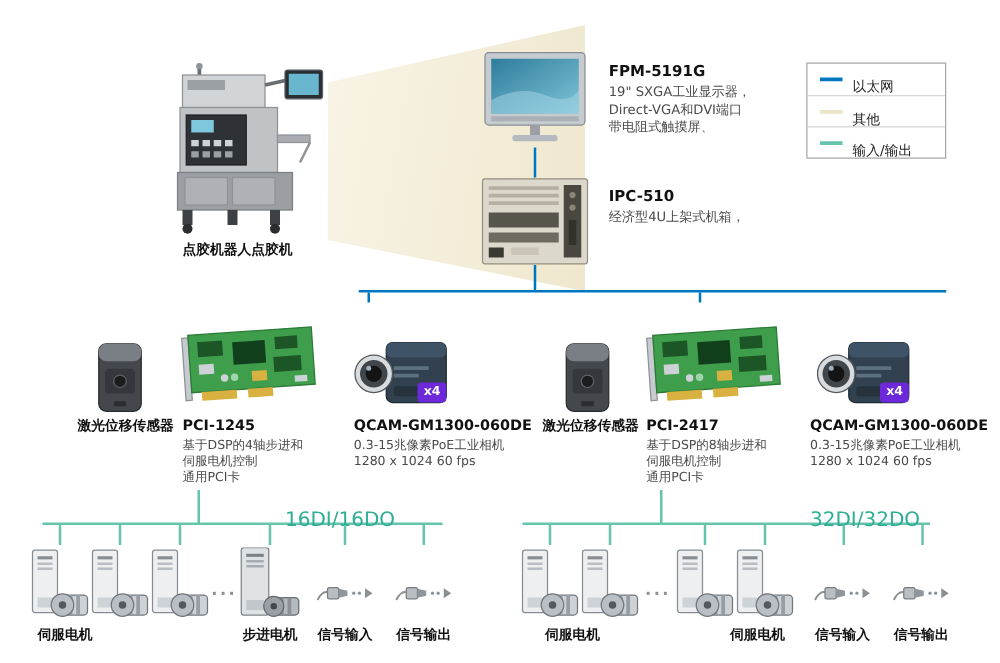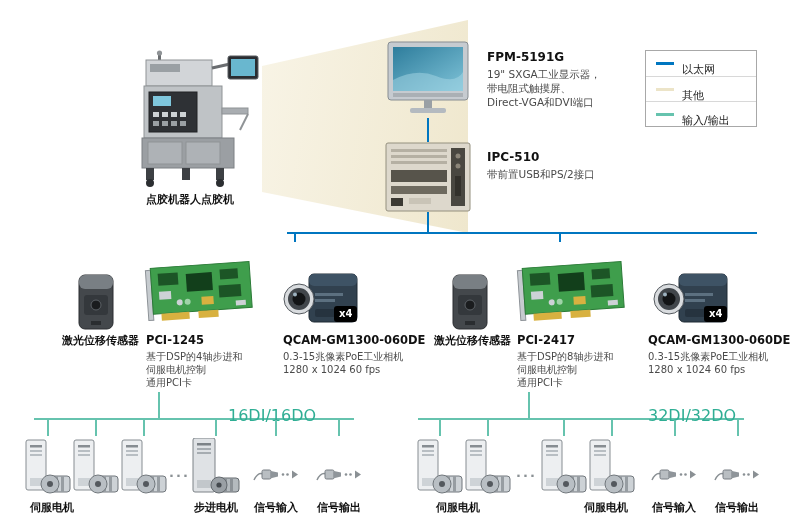--- a/index.html
+++ b/index.html
@@ -12,21 +12,21 @@
   .io  { background:#66c3ae; }
   .beam { position:absolute; left:262px; top:20px; width:206px; height:213px;
           background:linear-gradient(100deg,#f8f4e6,#efe7cd);
           clip-path:polygon(0 46px,100% 0,100% 100%,0 172px); }
   .prod-name { font-size:12px; font-weight:bold; color:#111; }
   .prod-desc { font-size:10.5px; color:#4a4a4a; line-height:14px; margin-top:3px; }
   .dev-name  { font-size:11.5px; font-weight:bold; color:#111; }
   .dev-desc  { font-size:10px; color:#4a4a4a; line-height:13px; margin-top:3px; }
   .cap { font-size:11px; font-weight:bold; color:#111; }
   .bus-label { position:absolute; font-size:16px; font-weight:normal; color:#2fae94; }
-  .badge { position:absolute; background:#000000; color:#fff; font-size:10px; font-weight:bold;
+  .badge { position:absolute; background:#6d28d9; color:#fff; font-size:10px; font-weight:bold;
            padding:3px 5px; border-radius:3px; line-height:1; }
   .legend { position:absolute; border:1px solid #a8a8a8; background:#fff; }
   .legend-row { display:flex; align-items:center; height:25px; padding:0 10px; gap:8px; }
   .legend-row + .legend-row { border-top:1px solid #d8d8d8; }
   .legend-dash { width:18px; height:3px; flex:none; }
   .legend-label { font-size:11px; color:#222;margin-top:12px; }
   .dots { position:absolute; color:#8a9094; font-size:13px; font-weight:bold; letter-spacing:2px; }
   .icon { position:absolute; }
   .tilt { transform:rotate(-4deg); }
   svg { display:block; }
@@ -175,29 +175,29 @@
       <rect x="6" y="44" width="56" height="8" fill="#6e6a5f"></rect>
       <rect x="6" y="56" width="12" height="8" fill="#3b3933"></rect>
       <rect x="24" y="56" width="22" height="6" fill="#c9c4b7"></rect>
     </svg>
   </div>
 
   <div class="abs" style="left:487px;top:50px;width:150px">
     <div class="prod-name">FPM-5191G</div>
     <div class="prod-desc">
       <div>19" SXGA工业显示器，</div>
+      <div>Direct-VGA和DVI端口</div>
       <div>带电阻式触摸屏、</div>
-      <div>Direct-VGA和DVI端口</div>
     </div>
   </div>
 
   <div class="abs" style="left:487px;top:150px;width:150px">
     <div class="prod-name">IPC-510</div>
     <div class="prod-desc">
-      <div>带前置USB和PS/2接口</div>
+      <div>经济型4U上架式机箱，</div>
     </div>
   </div>
 
   <div class="legend" style="left:645px;top:50px;width:112px">
     <div class="legend-row">
       <span class="legend-dash" style="background: rgb(0, 118, 192);"></span>
       <span class="legend-label">以太网</span>
     </div>
     <div class="legend-row">
       <span class="legend-dash" style="background: rgb(236, 228, 200);"></span>

